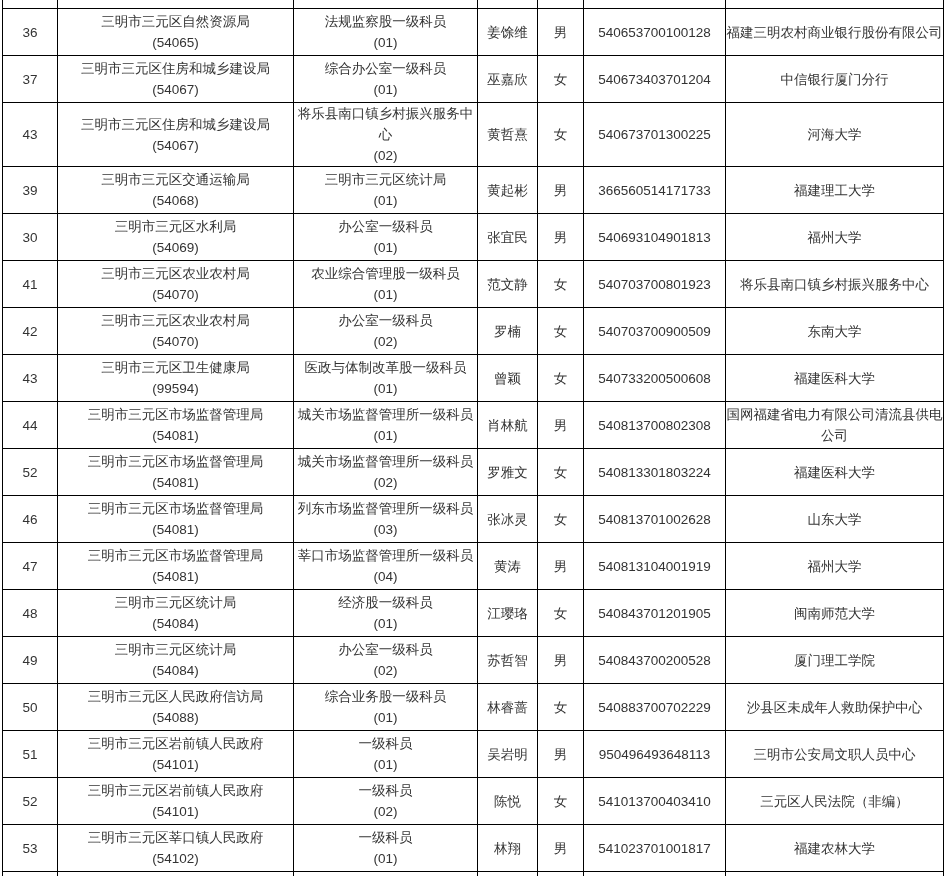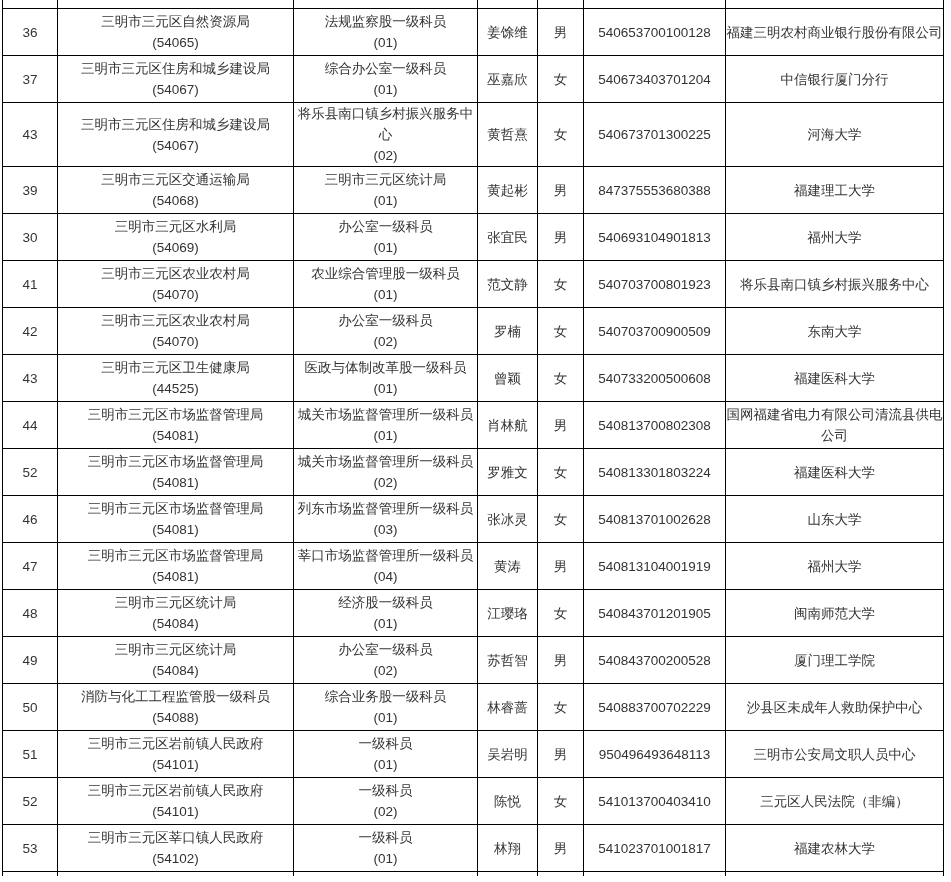--- a/index.html
+++ b/index.html
@@ -146,21 +146,21 @@
       <span class="cell-line">三明市三元区统计局</span>
       <span class="cell-line">(01)</span>
     </td>
     <td>
       <span class="cell-line">黄起彬</span>
     </td>
     <td>
       <span class="cell-line">男</span>
     </td>
     <td>
-      <span class="cell-line">847375553680388</span>
+      <span class="cell-line">366560514171733</span>
     </td>
     <td>
       <span class="cell-line">福建理工大学</span>
     </td>
   </tr>
       <tr class="data-row">
     <td>
       <span class="cell-line">30</span>
     </td>
     <td>
@@ -233,21 +233,21 @@
     <td>
       <span class="cell-line">东南大学</span>
     </td>
   </tr>
       <tr class="data-row">
     <td>
       <span class="cell-line">43</span>
     </td>
     <td>
       <span class="cell-line">三明市三元区卫生健康局</span>
-      <span class="cell-line">(44525)</span>
+      <span class="cell-line">(99594)</span>
     </td>
     <td>
       <span class="cell-line">医政与体制改革股一级科员</span>
       <span class="cell-line">(01)</span>
     </td>
     <td>
       <span class="cell-line">曾颖</span>
     </td>
     <td>
       <span class="cell-line">女</span>
@@ -407,21 +407,21 @@
     </td>
     <td>
       <span class="cell-line">厦门理工学院</span>
     </td>
   </tr>
       <tr class="data-row">
     <td>
       <span class="cell-line">50</span>
     </td>
     <td>
-      <span class="cell-line">消防与化工工程监管股一级科员</span>
+      <span class="cell-line">三明市三元区人民政府信访局</span>
       <span class="cell-line">(54088)</span>
     </td>
     <td>
       <span class="cell-line">综合业务股一级科员</span>
       <span class="cell-line">(01)</span>
     </td>
     <td>
       <span class="cell-line">林睿蔷</span>
     </td>
     <td>

